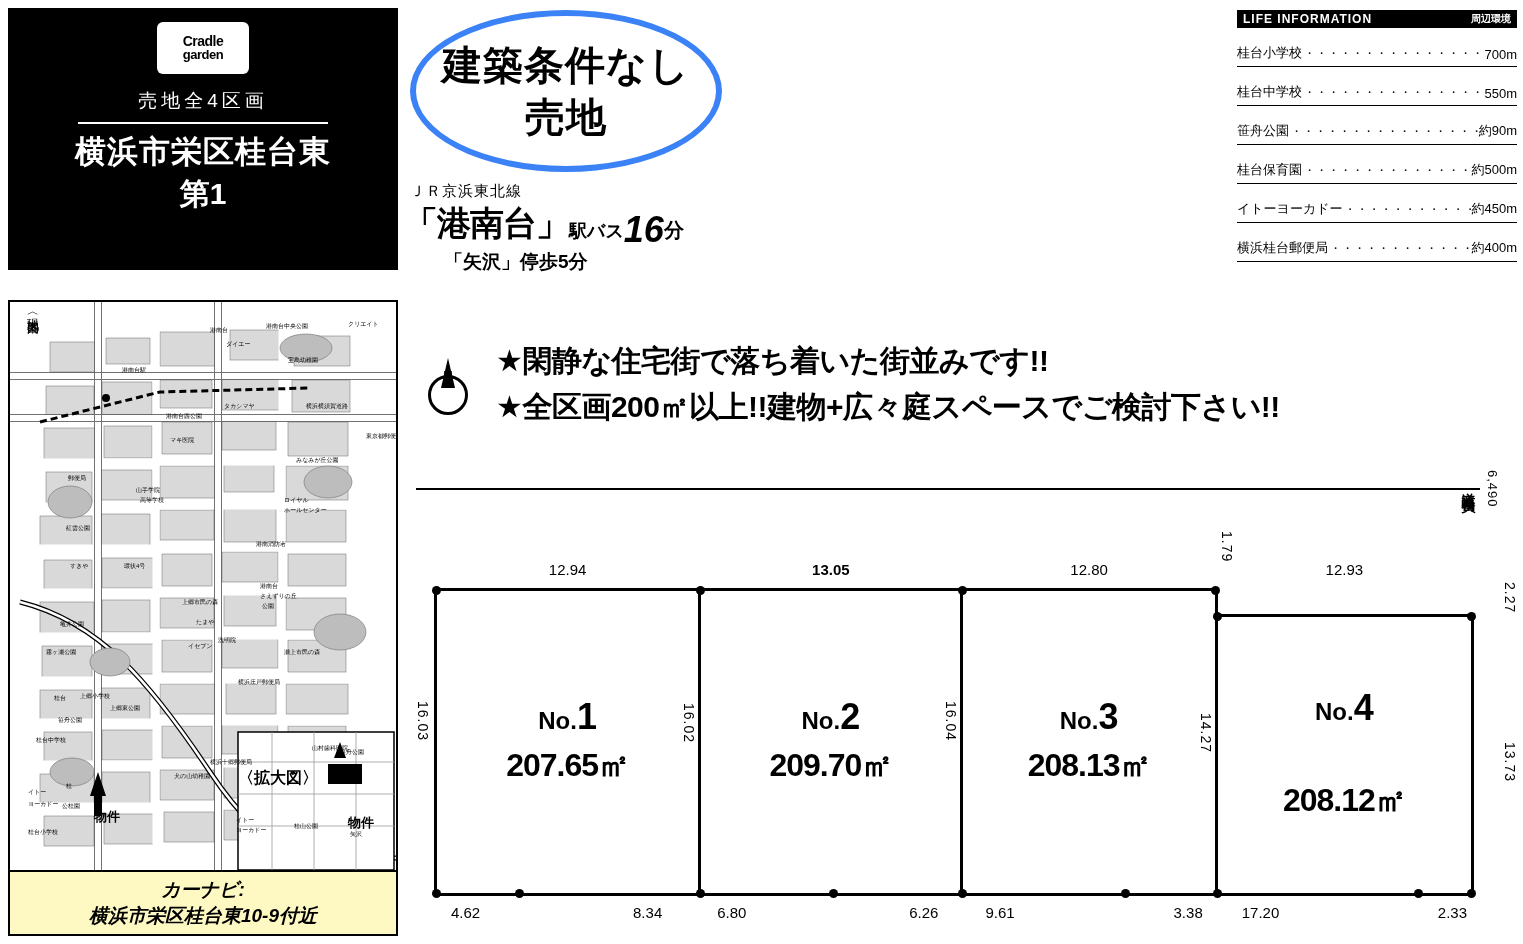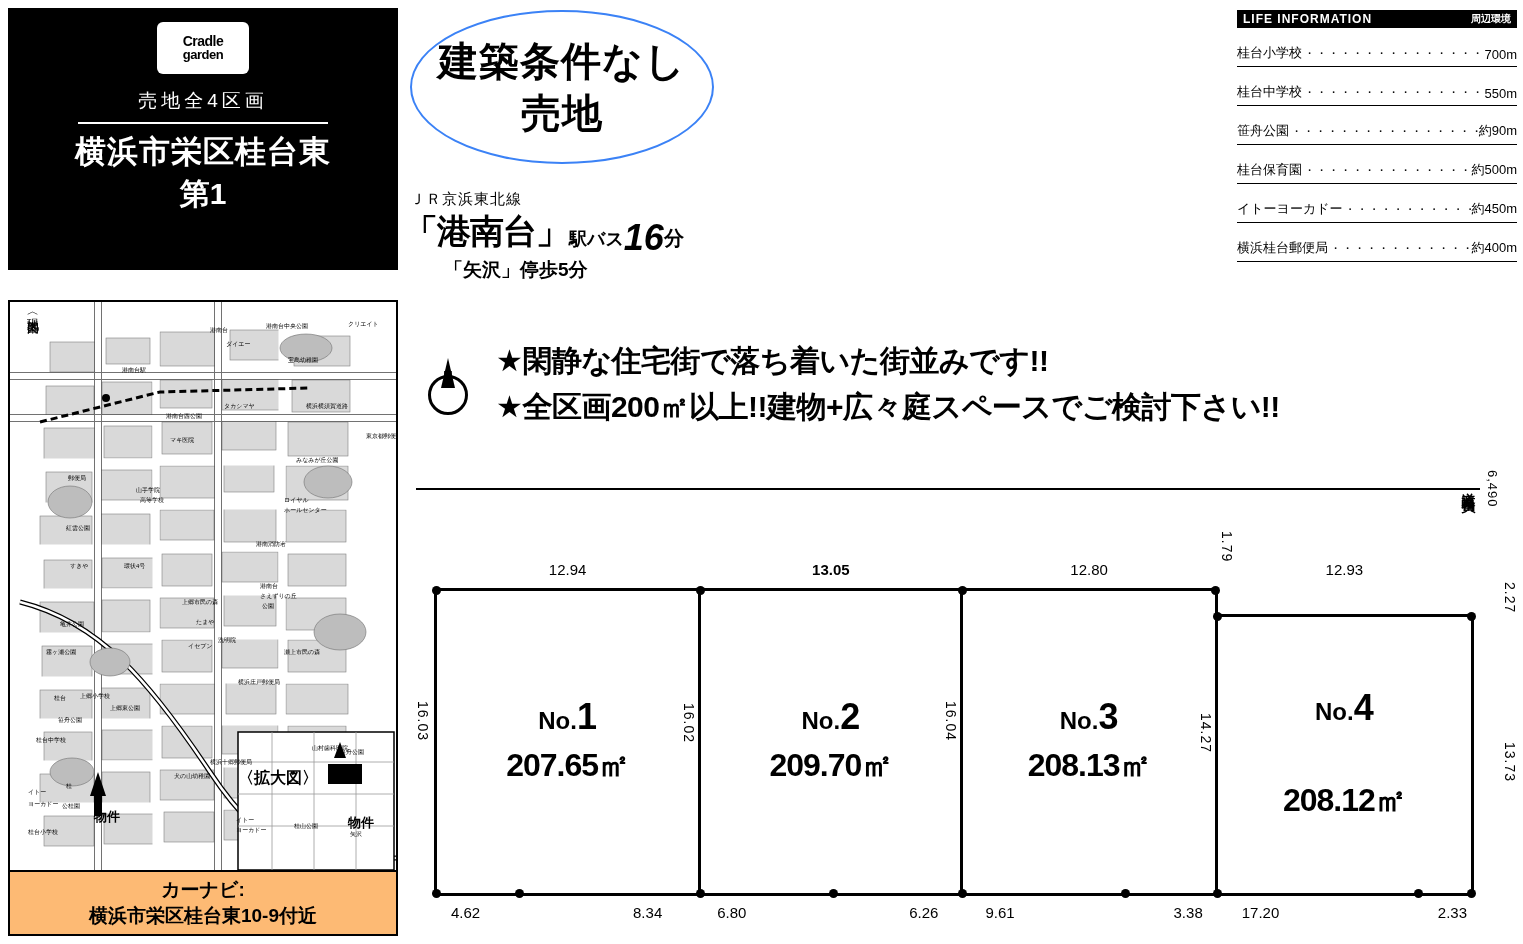--- a/index.html
+++ b/index.html
@@ -27,27 +27,27 @@
     margin-top:14px;font-size:19px;letter-spacing:4px;
   }
   #title-rule{width:250px;height:2px;background:#fff;margin:8px 0 6px 0;}
   #title-main{
     font-size:31px;font-weight:bold;letter-spacing:1px;text-align:center;line-height:44px;
   }
   #title-main2{font-size:30px;font-weight:bold;line-height:40px;text-align:left;}
 
   
   #oval-catch{
-    left:410px;top:10px;width:300px;height:150px;border:2px solid #3b82f6;border-radius:50%;
+    left:410px;top:10px;width:300px;height:150px;border:6px solid #3b82f6;border-radius:50%;
     display:flex;flex-direction:column;align-items:center;justify-content:center;
     font-size:40px;font-weight:bold;line-height:52px;letter-spacing:1px;text-align:center;
   }
 
   
-  #access{left:404px;top:190px;width:340px;}
+  #access{left:404px;top:182px;width:340px;}
   #access .line{font-size:15px;letter-spacing:1px;margin-left:6px;}
   #access .row{display:flex;align-items:flex-end;}
   #access .stn{font-size:34px;font-weight:bold;letter-spacing:-1px;}
   #access .eki{font-size:18px;font-weight:bold;margin-bottom:4px;}
   #access .num{font-size:36px;font-weight:bold;font-style:italic;line-height:34px;}
   #access .min{font-size:20px;font-weight:bold;margin-bottom:3px;}
   #access .row2{font-size:19px;font-weight:bold;margin-top:2px;margin-left:40px;}
 
   
   #life-info{right:6px;top:10px;width:280px;}
@@ -71,23 +71,23 @@
   #map-panel{
     left:8px;top:300px;width:390px;height:636px;border:2px solid #000;box-sizing:border-box;
     background:#fff;overflow:hidden;
   }
   #map-img{position:absolute;left:0;top:0;width:386px;height:570px;}
   #map-label{
     position:absolute;left:4px;top:6px;width:26px;font-size:12px;line-height:14px;
     writing-mode:vertical-rl;letter-spacing:1px;
   }
   #carnavi{
-    position:absolute;left:0;bottom:0;width:386px;height:62px;background:#fdba74;
+    position:absolute;left:0;bottom:0;width:386px;height:62px;background:#fef9c3;
     border-top:2px solid #000;display:flex;flex-direction:column;align-items:center;
-    justify-content:center;font-size:19px;font-weight:bold;line-height:26px;
+    justify-content:center;font-size:19px;font-weight:bold;line-height:26px;font-style:italic;
   }
   .mapbubble{position:absolute;font-size:13px;font-weight:bold;}
 
   
   #compass{left:418px;top:368px;width:60px;height:86px;}
   #compass .n{font-size:13px;font-weight:bold;text-align:center;}
   #compass .ring{
     width:34px;height:34px;border:3px solid #000;border-radius:50%;margin:-8px auto 0 auto;
     background:#fff;position:relative;
   }

